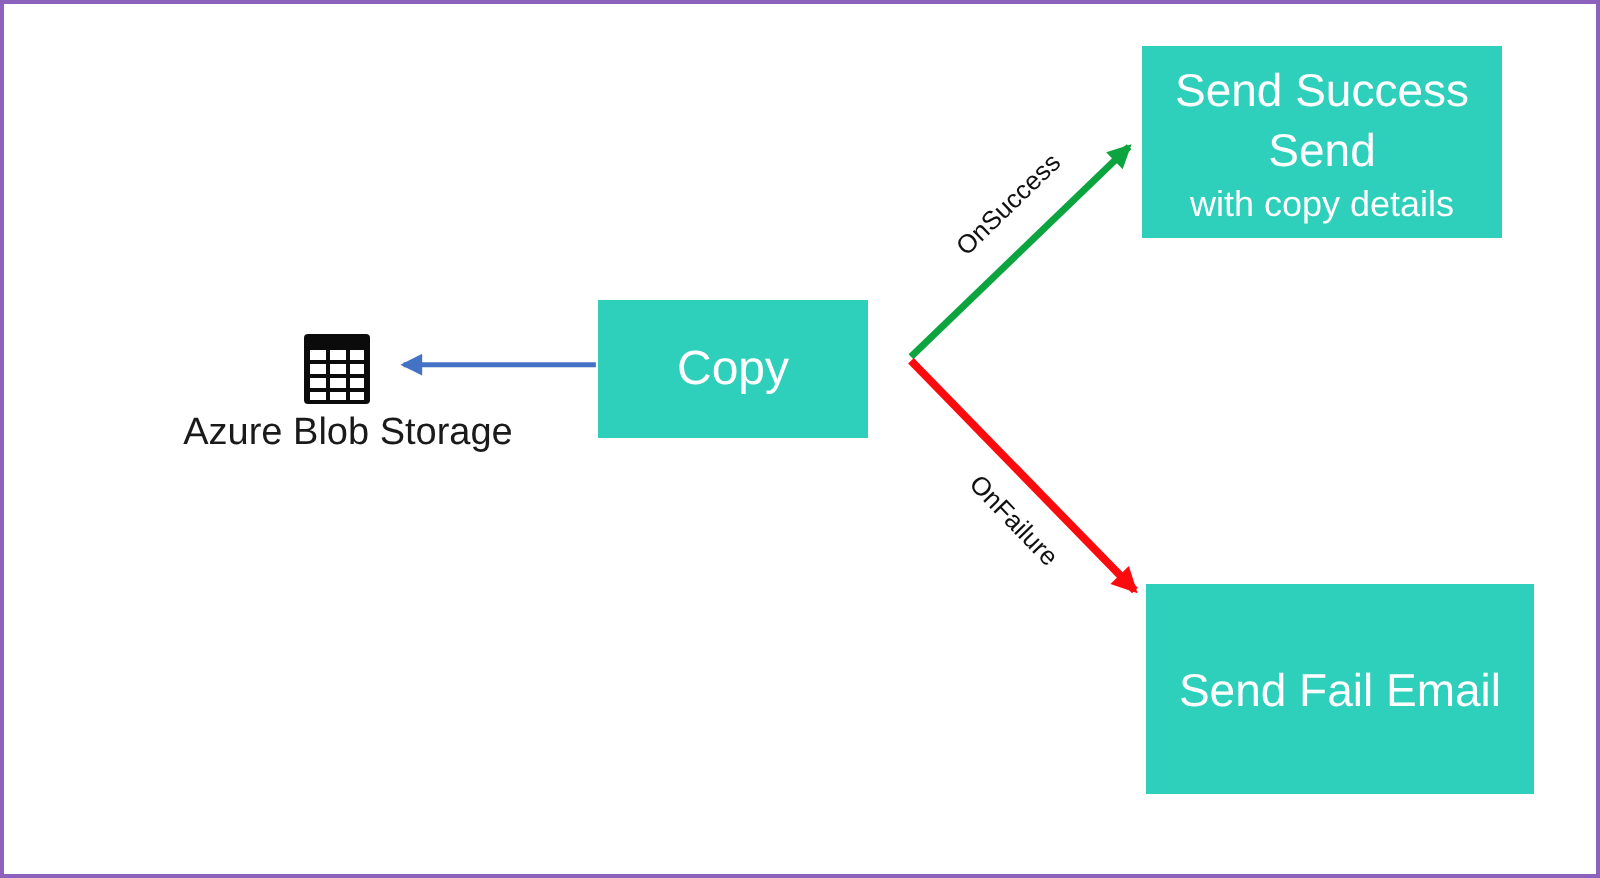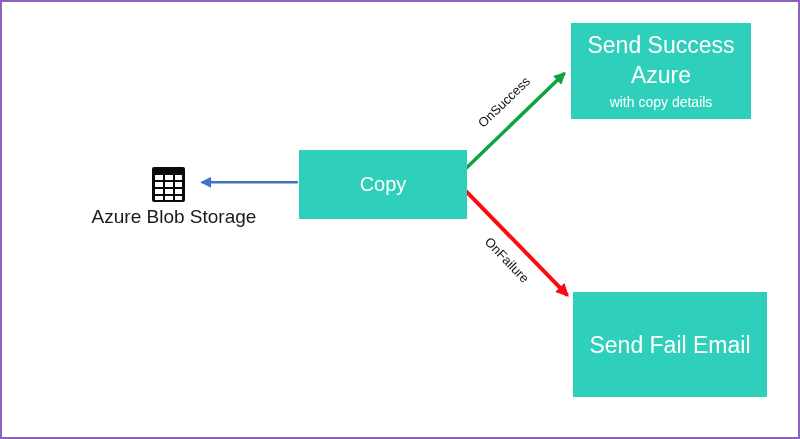--- a/index.html
+++ b/index.html
@@ -17,35 +17,35 @@
     pointer-events:none;
   }
   .node{
     position:absolute;
     background:#2fd0bb;
     color:#ffffff;
     display:flex;flex-direction:column;
     align-items:center;justify-content:center;
   }
   .copy-node{
-    left:297px;top:148px;width:168px;height:69px;
-    font-size:20px;
+    left:297px;top:148px;width:135px;height:69px;
+    font-size:24px;
   }
   .success-node{
     left:569px;top:21px;width:180px;height:96px;
     padding-top:2px;
   }
   .fail-node{
     left:571px;top:250px;width:194px;height:105px;margin-top:40px;
   }
   .node-title-line{
     font-size:23px;line-height:30px;color:#ffffff;
   }
   .node-subtitle{
-    font-size:14px;line-height:24px;color:#ffffff;
+    font-size:18px;line-height:24px;color:#ffffff;
   }
   .dataset-icon{
     position:absolute;left:150px;top:164px;width:33px;height:36px;
   }
   .dataset-label{
     position:absolute;left:72px;top:204px;width:200px;
     text-align:center;font-size:19px;color:#1a1a1a;
   }
   .edge-label{
     position:absolute;
@@ -105,21 +105,21 @@
 
   <div class="node copy-node">
     <span>Copy</span>
   </div>
 
   <div class="edge-label onsuccess">OnSuccess</div>
   <div class="edge-label onfailure">OnFailure</div>
 
   <div class="node success-node">
     <div class="node-title-line">Send Success</div>
-    <div class="node-title-line">Azure</div>
+    <div class="node-title-line">Send</div>
     <div class="node-subtitle">with copy details</div>
   </div>
 
   <div class="node fail-node">
     <div class="node-title-line">Send Fail Email</div>
   </div>
 
 </div>
 
 </body></html>

